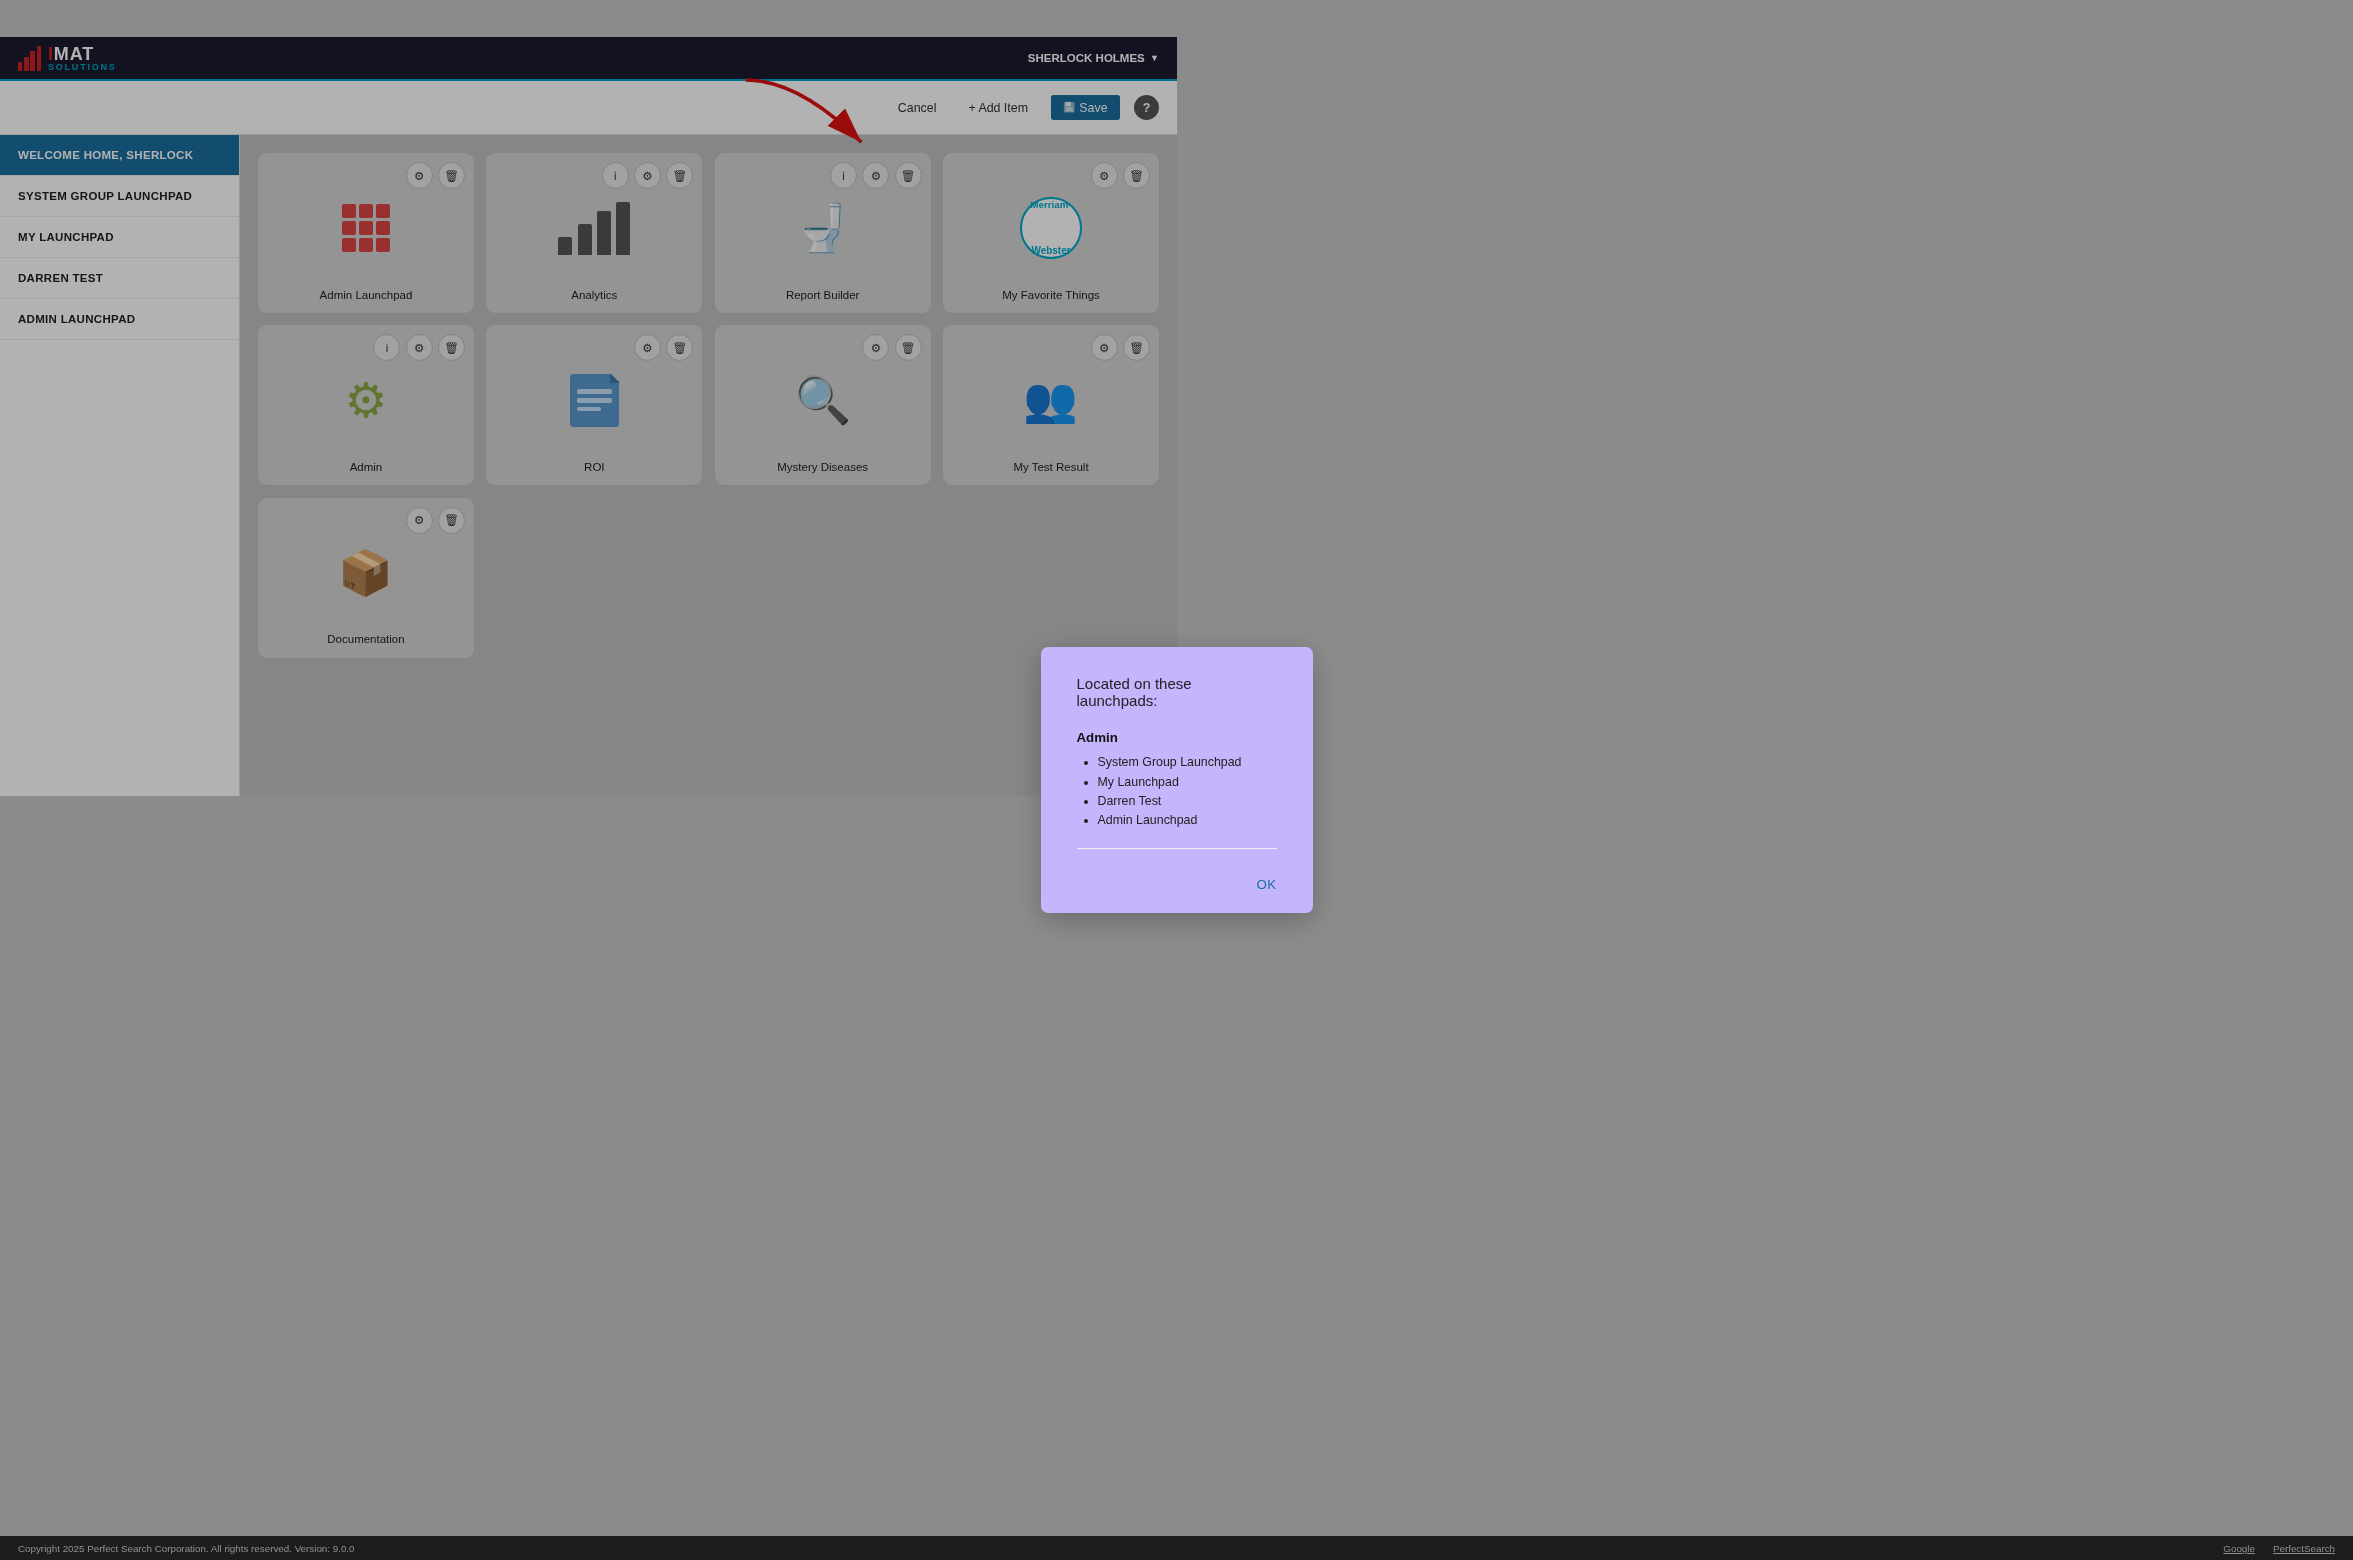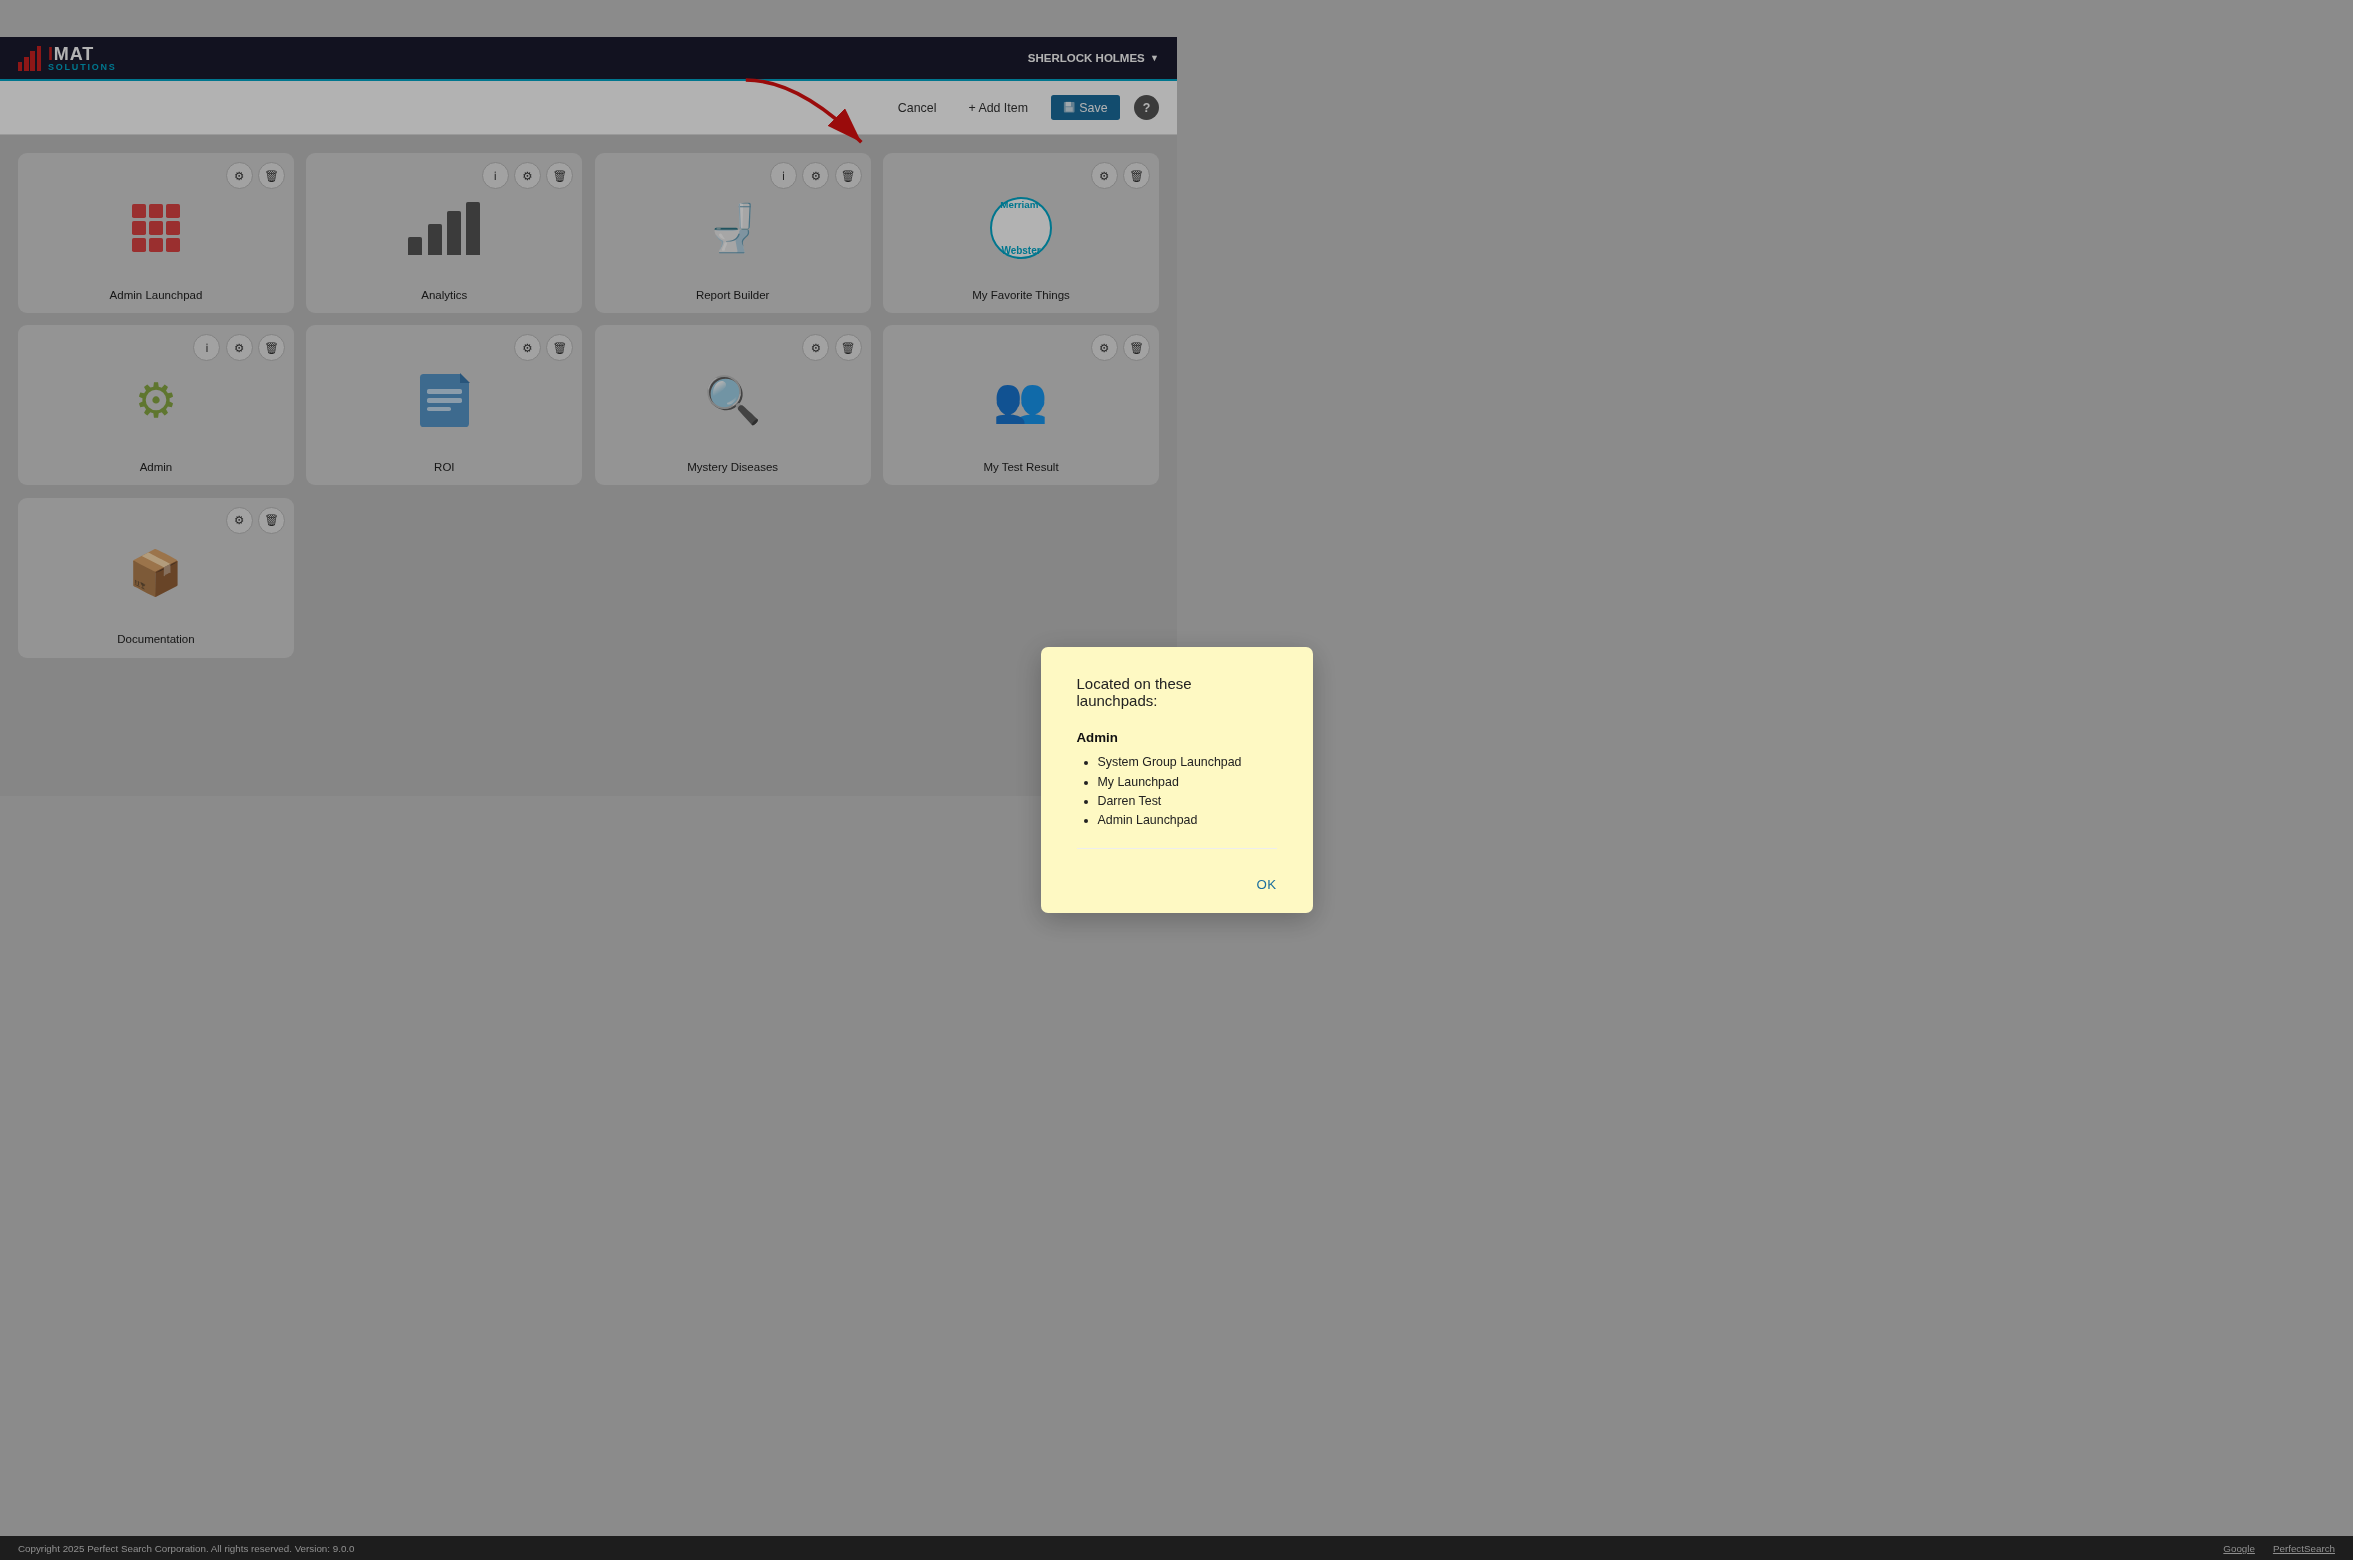--- a/index.html
+++ b/index.html
@@ -252,21 +252,21 @@
     .modal-overlay {
       position: fixed;
       top: 0; left: 0; right: 0; bottom: 0;
       background: rgba(0,0,0,0.3);
       display: flex;
       align-items: center;
       justify-content: center;
       z-index: 1000;
     }
     .modal {
-      background: #fef9c3;
+      background: #c4b5fd;
       border-radius: 7px;
       padding: 28px 36px 21px 36px;
       width: 272px;
       box-shadow: 0 7px 28px rgba(0,0,0,0.25);
       position: relative;
     }
     .modal-title {
       font-size: 15px;
       color: #222;
       margin-bottom: 21px;
@@ -379,20 +379,37 @@
       </svg>
     <span>Save</span>
   </button>
   <button class="help-btn">
     <span>?</span>
   </button>
 </div>
 
 <div class="main-layout">
 
+  <div class="sidebar">
+    <div class="sidebar-item active">
+      <span>WELCOME HOME, SHERLOCK</span>
+    </div>
+    <div class="sidebar-item">
+      <span>SYSTEM GROUP LAUNCHPAD</span>
+    </div>
+    <div class="sidebar-item">
+      <span>MY LAUNCHPAD</span>
+    </div>
+    <div class="sidebar-item">
+      <span>DARREN TEST</span>
+    </div>
+    <div class="sidebar-item">
+      <span>ADMIN LAUNCHPAD</span>
+    </div>
+  </div>
 
   <div class="content-area">
 
     <div class="tile">
       <div class="tile-controls">
         <button class="tile-ctrl-btn">⚙</button>
         <button class="tile-ctrl-btn">🗑</button>
       </div>
       <div class="tile-icon-area">
         <div class="grid-icon">

